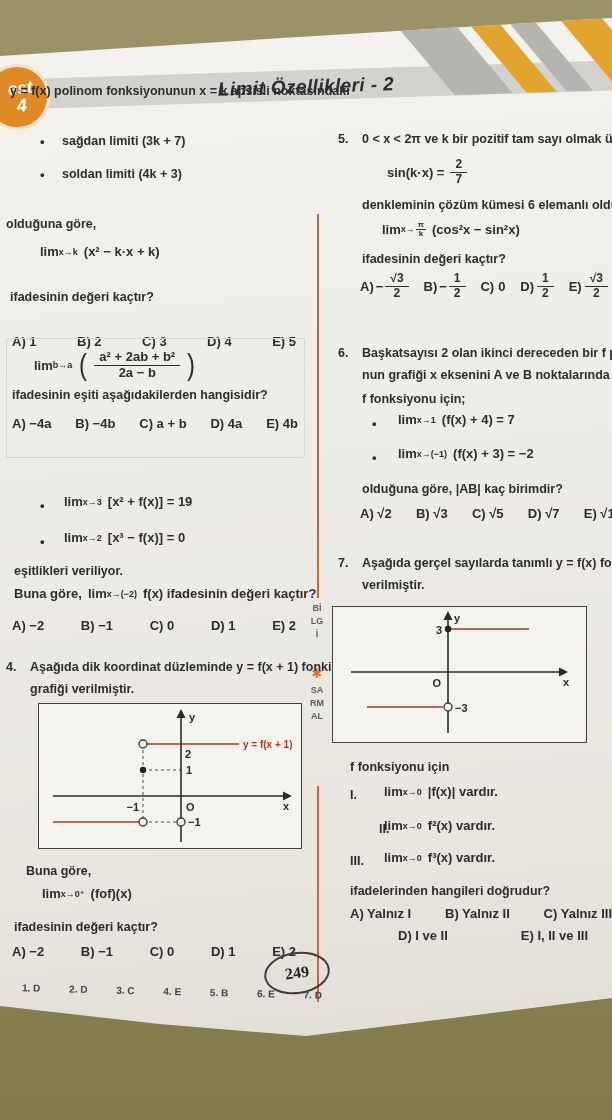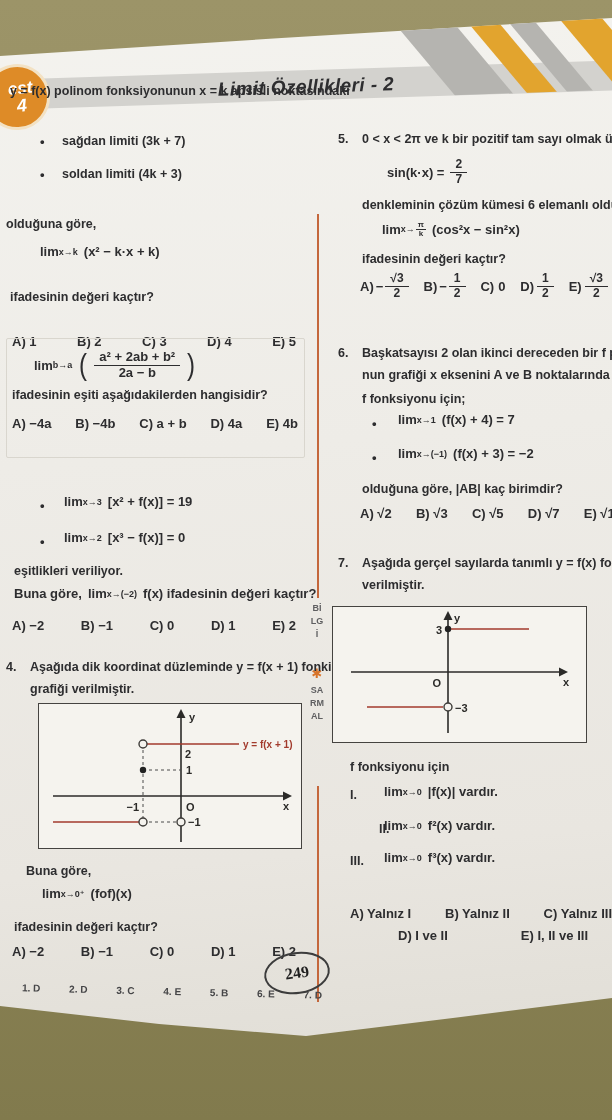--- a/index.html
+++ b/index.html
@@ -350,20 +350,21 @@
     <span>f²(x) vardır.</span>
   </div>
   <div class="t" style="left:350px;top:854px;">III.</div>
   <div class="mrow" style="left:384px;top:850px;">
     <span class="lim">
       <span class="lw">lim</span>
       <span class="ls">x→0</span>
     </span>
     <span>f³(x) vardır.</span>
   </div>
+  <div class="t" style="left:350px;top:884px;">ifadelerinden hangileri doğrudur?</div>
   <div class="opts" style="left:350px;top:906px;width:262px;text-align:right;">
     <span>A) Yalnız I</span>
     <span>B) Yalnız II</span>
     <span>C) Yalnız III</span>
   </div>
   <div class="opts" style="left:398px;top:928px;width:190px;">
     <span>D) I ve II</span>
     <span>E) I, II ve III</span>
   </div>
 

